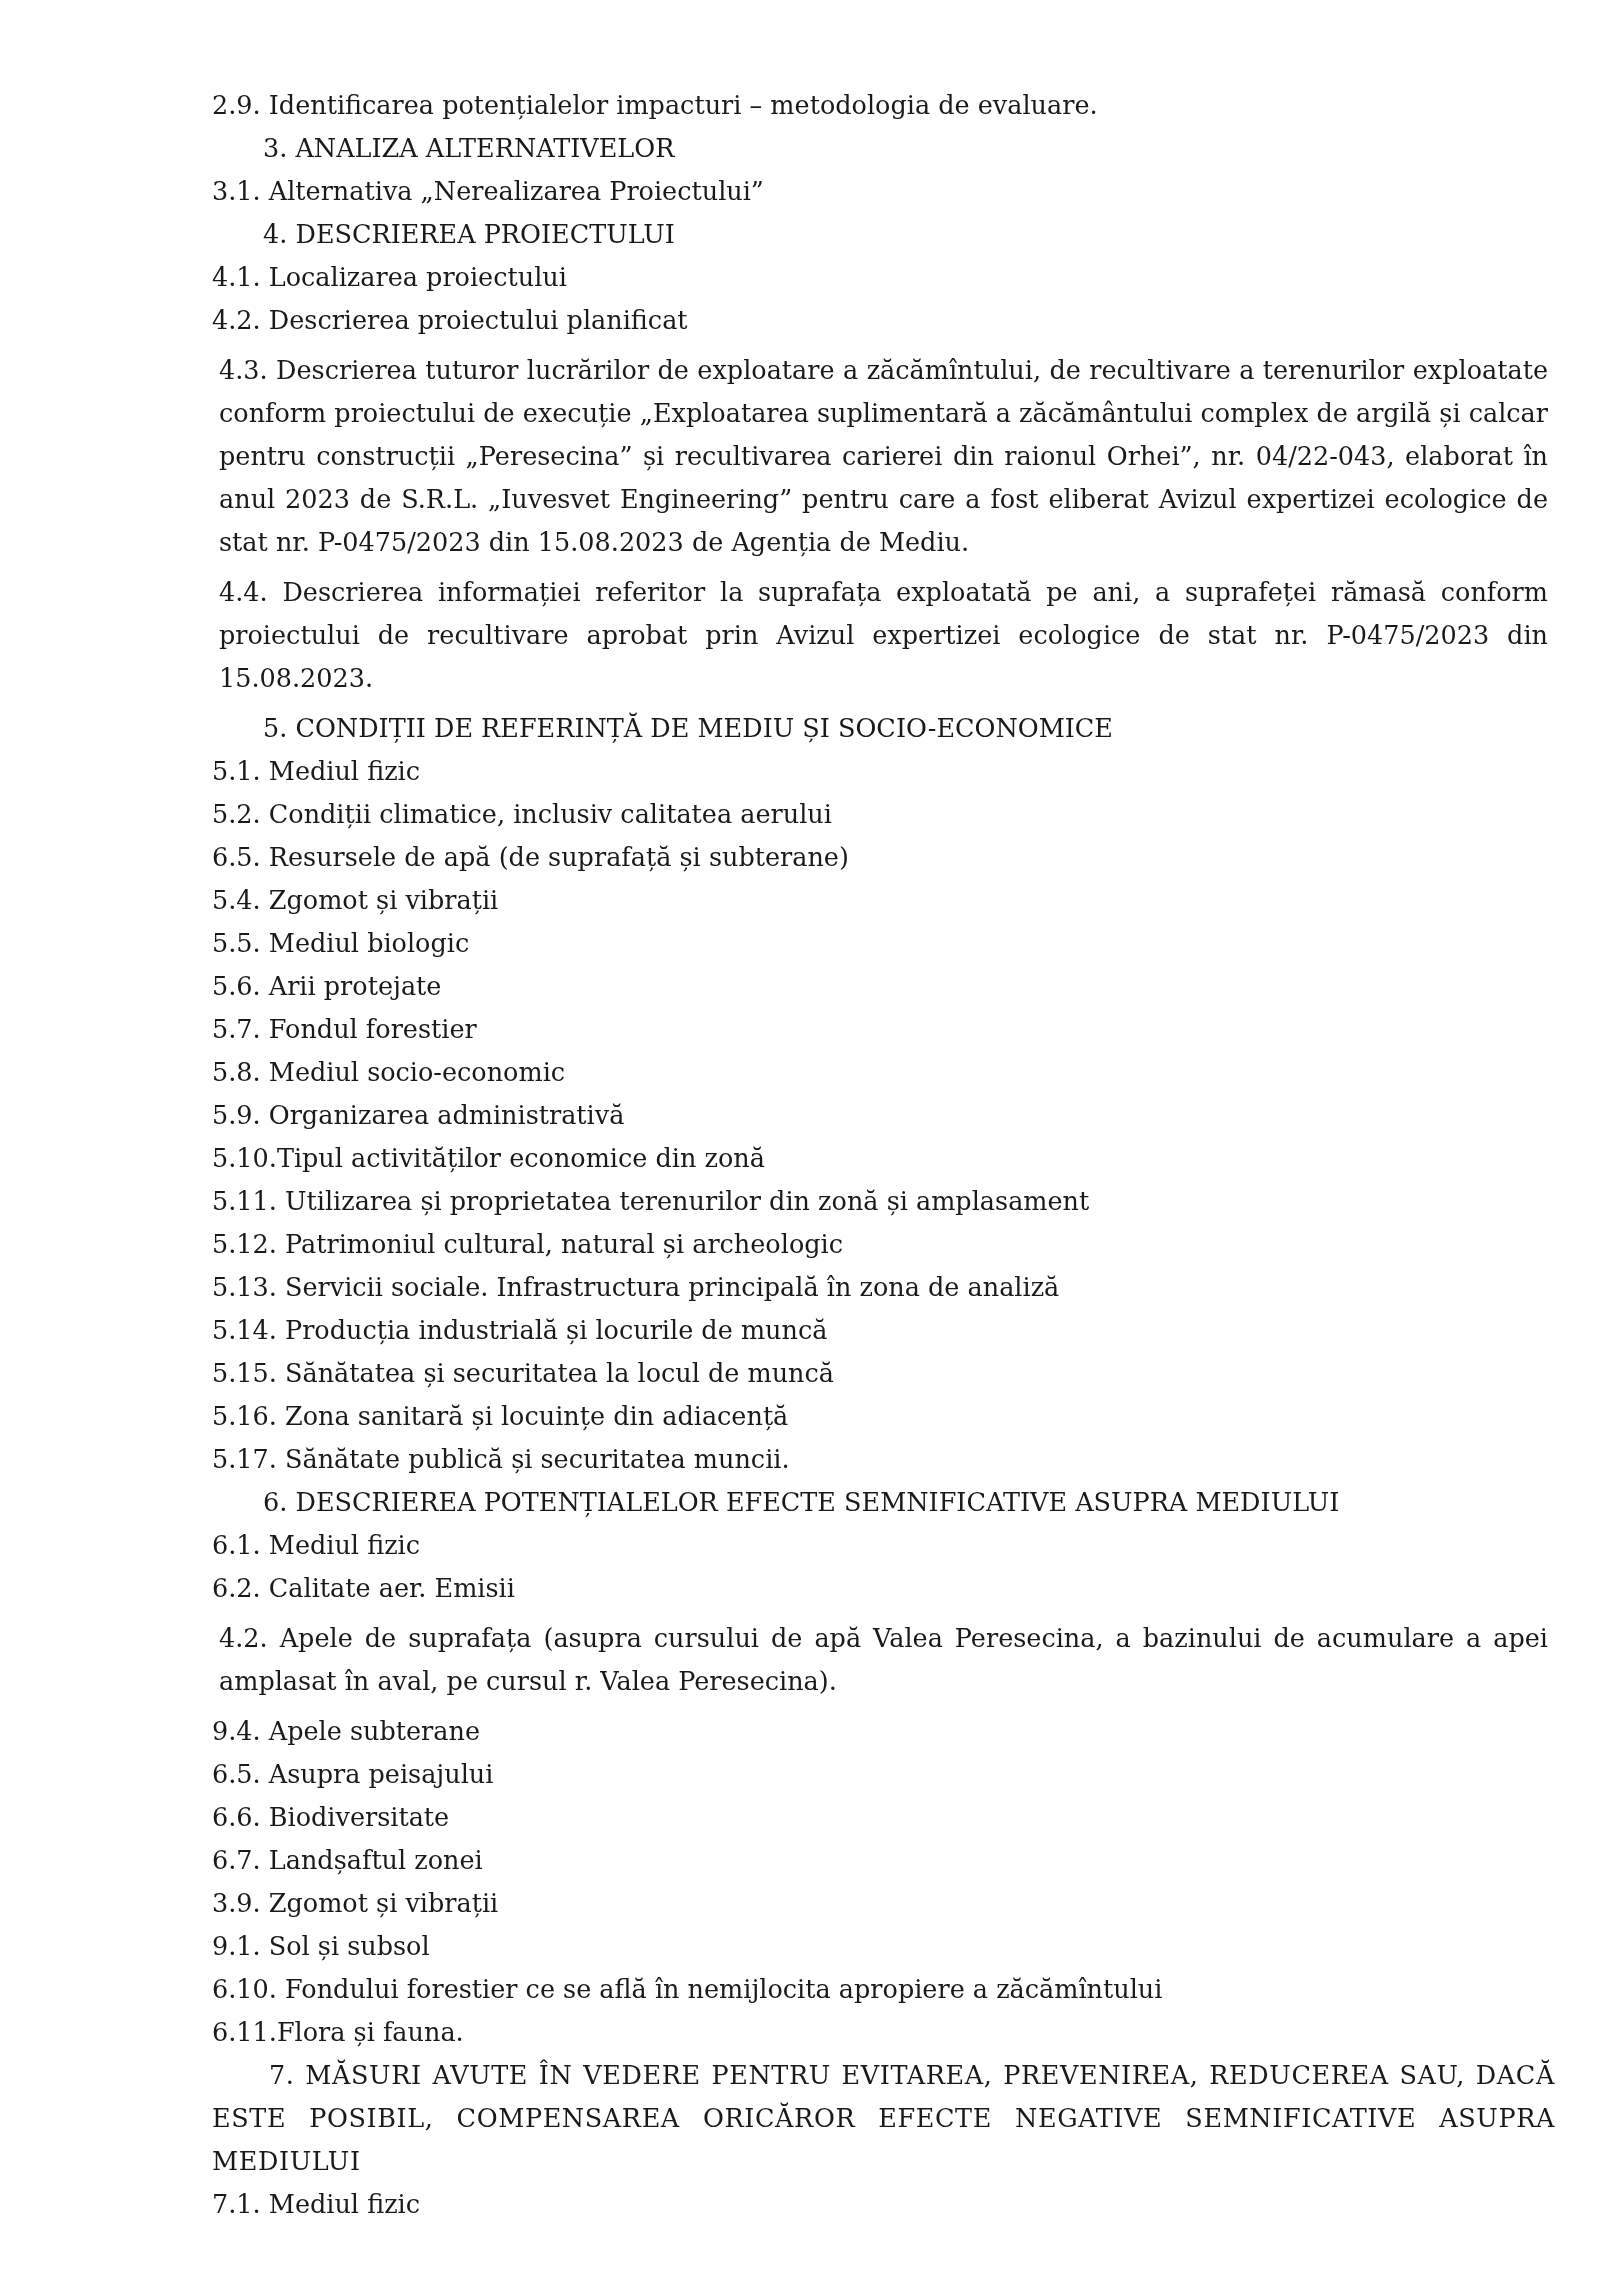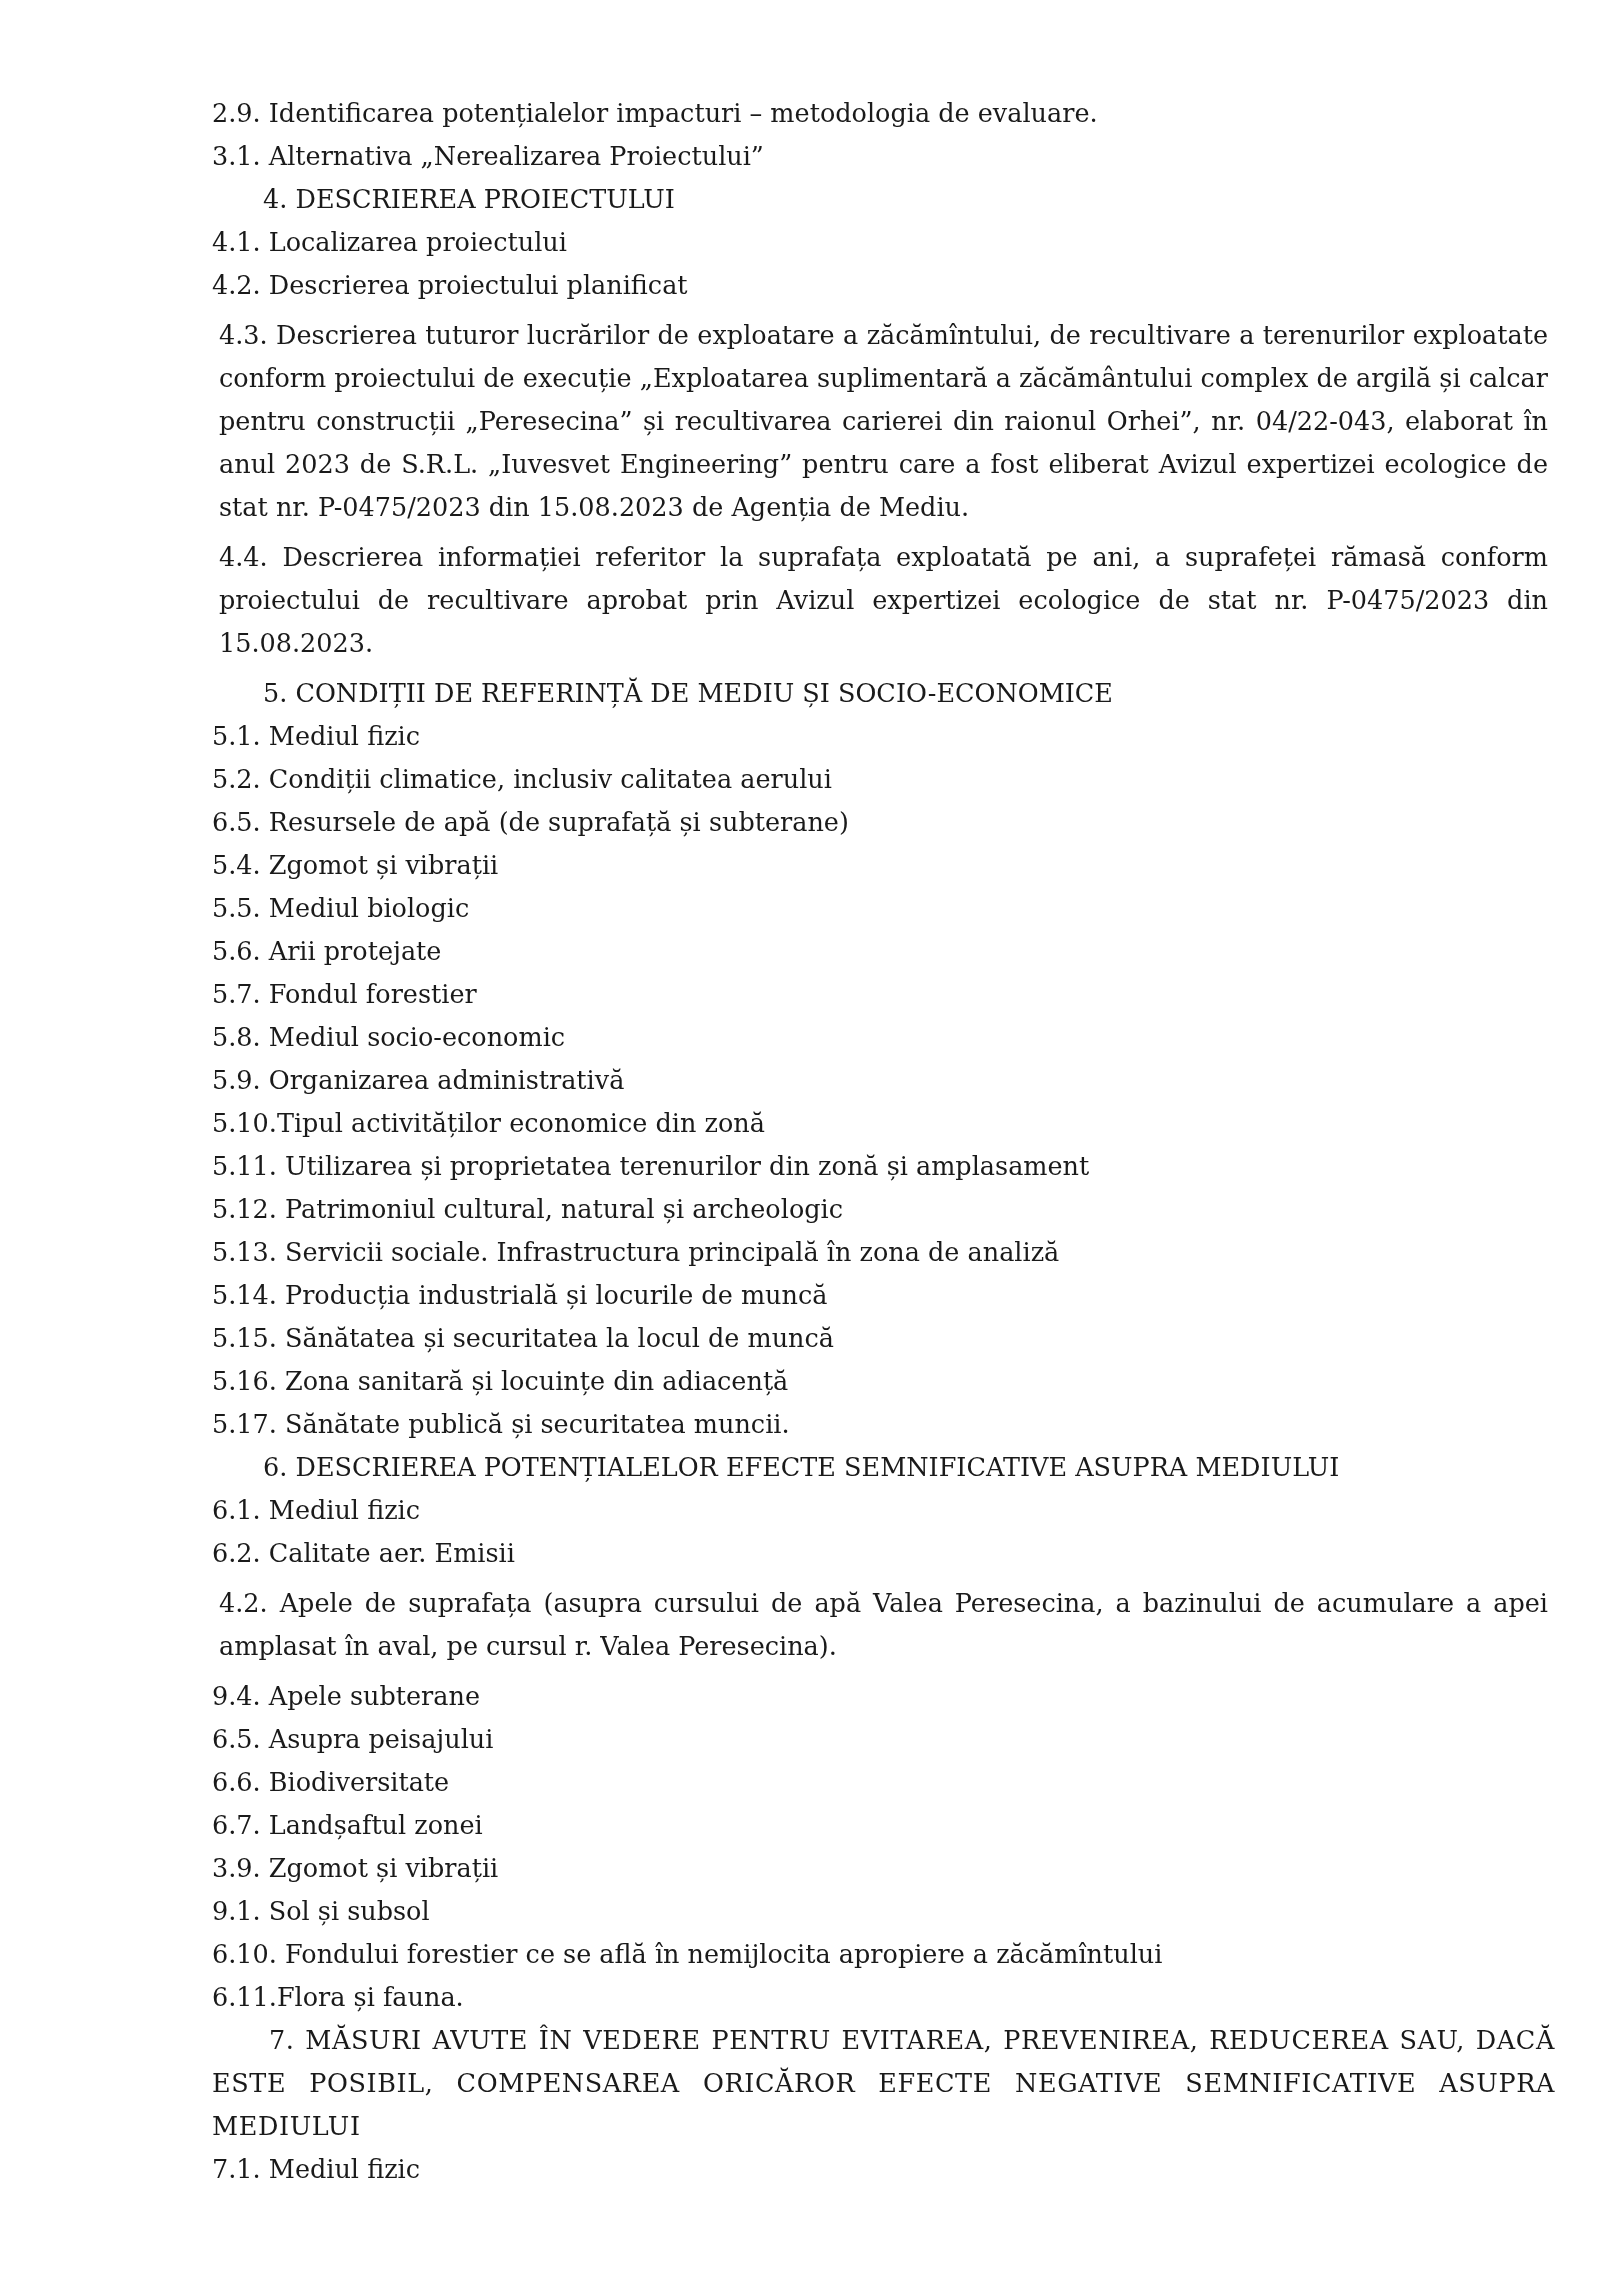--- a/index.html
+++ b/index.html
@@ -1,36 +1,37 @@
 <!DOCTYPE html>
 <html><head>
 <meta charset="utf-8">
 <style>
   html, body { margin: 0; padding: 0; background: #ffffff; }
   body { width: 1621px; height: 2293px; position: relative; overflow: hidden; }
   .page {
     position: absolute;
     left: 212px;
-    top: 92px;
+    top: 84px;
     width: 1343px;
     font-family: "DejaVu Serif", serif;
     font-size: 25.5px;
     line-height: 43px;
     color: #1a1a1a;
   }
   .line { margin: 0; white-space: nowrap; }
   .para { margin: 7px; text-align: justify; text-align-last: left; }
   .heading { margin: 0; padding-left: 51px; white-space: nowrap; }
   .heading-wrap { margin: 0; text-indent: 57px; text-align: justify; text-align-last: left; letter-spacing: 0.6px; }
 </style>
 </head>
 <body>
 
 <div class="page">
   <p class="line">2.9. Identificarea potențialelor impacturi – metodologia de evaluare.</p>
+  <p class="heading">3. ANALIZA ALTERNATIVELOR</p>
   <p class="line">3.1. Alternativa „Nerealizarea Proiectului”</p>
   <p class="heading">4. DESCRIEREA PROIECTULUI</p>
   <p class="line">4.1. Localizarea proiectului</p>
   <p class="line">4.2. Descrierea proiectului planificat</p>
   <p class="para">4.3. Descrierea tuturor lucrărilor de exploatare a zăcămîntului, de recultivare a terenurilor exploatate conform proiectului de execuție „Exploatarea suplimentară a zăcământului complex de argilă și calcar pentru construcții „Peresecina” și recultivarea carierei din raionul Orhei”, nr. 04/22-043, elaborat în anul 2023 de S.R.L. „Iuvesvet Engineering” pentru care a fost eliberat Avizul expertizei ecologice de stat nr. P-0475/2023 din 15.08.2023 de Agenția de Mediu.</p>
   <p class="para">4.4. Descrierea  informației referitor la suprafața exploatată pe ani, a suprafeței rămasă conform proiectului de recultivare aprobat prin Avizul expertizei ecologice de stat nr. P-0475/2023 din 15.08.2023.</p>
   <p class="heading">5. CONDIȚII DE REFERINȚĂ DE MEDIU ȘI SOCIO-ECONOMICE</p>
   <p class="line">5.1. Mediul fizic</p>
   <p class="line">5.2. Condiții climatice, inclusiv calitatea aerului</p>
   <p class="line">6.5. Resursele de apă (de suprafață și subterane)</p>

